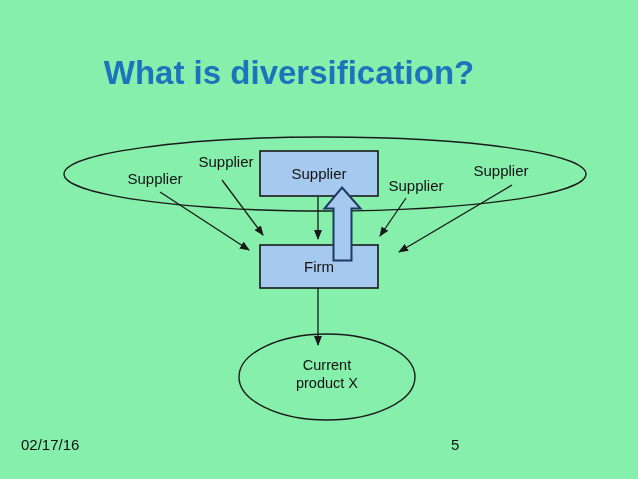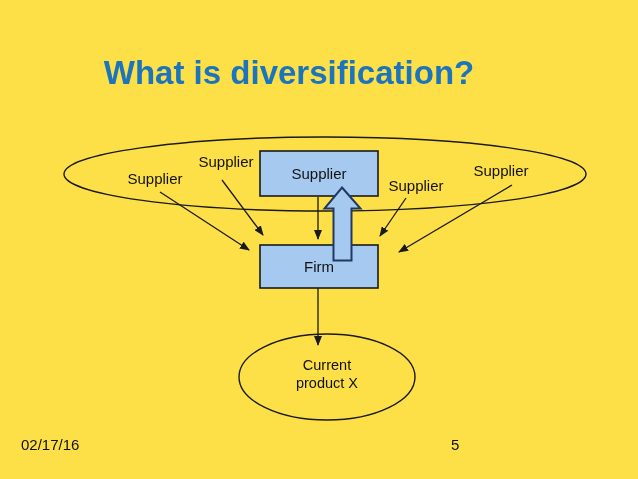--- a/index.html
+++ b/index.html
@@ -1,20 +1,20 @@
 <!DOCTYPE html>
 <html><head>
 <meta charset="utf-8">
 <style>
   html, body { margin: 0; padding: 0; background: #ffffff; }
   .slide {
     position: relative;
     width: 638px;
     height: 479px;
-    background: #fde047;
+    background: #86efac;
     overflow: hidden;
     font-family: "Liberation Sans", sans-serif;
     color: #111111;
   }
   .slide-title {
     position: absolute;
     top: 34px;
     left: 289px;
     transform: translateX(-50%);
     white-space: nowrap;

